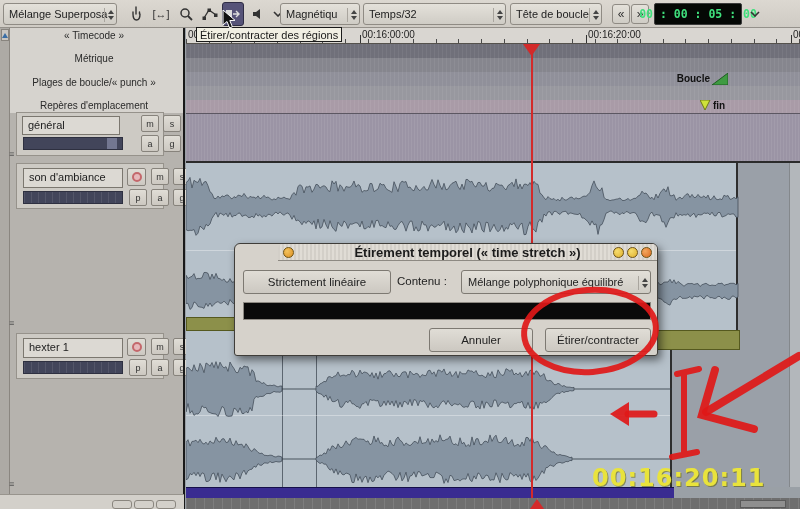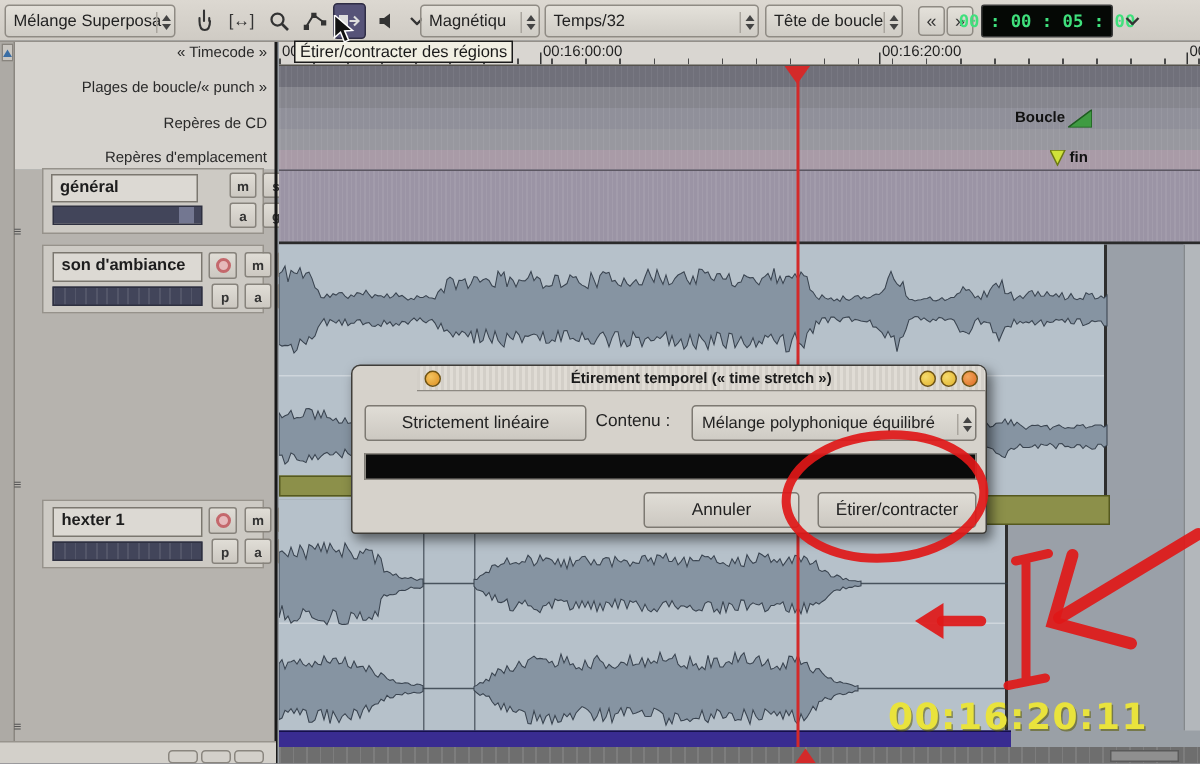--- a/index.html
+++ b/index.html
@@ -30,25 +30,25 @@
     font-family:"DejaVu Sans Mono","Liberation Mono",monospace;font-size:11.5px;font-weight:bold;
     display:flex;align-items:center;justify-content:center;white-space:nowrap;}
 
   
   .lstrip{position:absolute;left:0;top:28px;width:10px;height:481px;background:#adaaa5;border-right:1px solid #8a8680;}
   .upbtn{position:absolute;left:1px;top:1px;width:8px;height:12px;background:#c9c6c1;border:1px solid #88847e;
     display:flex;align-items:center;justify-content:center;}
   .upbtn i{width:0;height:0;border-left:3px solid transparent;border-right:3px solid transparent;border-bottom:5px solid #3a6ea5;}
   .rlabels{position:absolute;left:10px;top:28px;width:174px;height:85px;background:#d6d3ce;
     display:flex;flex-direction:column;justify-content:space-between;padding:1px 6px 1px 0;}
-  .rlabels div{font-size:10px;color:#2a2a2a;text-align:right;line-height:13px;white-space:nowrap;}
+  .rlabels div{font-size:10px;color:#2a2a2a;text-align:center;line-height:13px;white-space:nowrap;}
   .hcol{position:absolute;left:10px;top:113px;width:174px;height:381px;background:#b6b3ae;}
   .vline{position:absolute;left:183px;top:28px;width:2px;height:481px;background:#191919;z-index:4;}
 
-  .thead{position:absolute;left:28px;width:148px;background:#cdcac4;border:1px solid #96928b;font-weight:bold;}
+  .thead{position:absolute;left:16px;width:148px;background:#cdcac4;border:1px solid #96928b;}
   .tname{position:absolute;background:#dcd9d3;border:1px solid #7b776f;font-size:11px;color:#1d1d1d;
     padding:2px 0 0 5px;white-space:nowrap;overflow:hidden;}
   .mini{position:absolute;width:18px;height:17px;background:linear-gradient(#e0ddd6,#ccc8c1);
     border:1px solid #87837c;border-radius:2px;font-size:9px;color:#333;
     display:flex;align-items:center;justify-content:center;}
   .rec{position:absolute;width:19px;height:18px;background:linear-gradient(#e0ddd6,#ccc8c1);
     border:1px solid #87837c;border-radius:2px;display:flex;align-items:center;justify-content:center;}
   .rec i{width:10px;height:10px;border-radius:50%;border:2px solid #c4686c;background:#e6b9bb;}
   .meter{position:absolute;height:13px;background:#42455a;border:1px solid #2e3040;
     background-image:repeating-linear-gradient(90deg,rgba(255,255,255,.09) 0 1px,transparent 1px 7px);}
@@ -71,21 +71,21 @@
   .summary{position:absolute;left:186px;top:498px;width:614px;height:11px;background:#6e6e6e;
     background-image:repeating-linear-gradient(90deg,rgba(255,255,255,.10) 0 1px,transparent 1px 9px);z-index:3;}
   .botleft{position:absolute;left:0;top:494px;width:184px;height:15px;background:#d3d0ca;border-top:1px solid #98948d;z-index:4;}
   .botleft i{position:absolute;top:5px;width:20px;height:9px;border:1px solid #8a867f;border-radius:3px;}
 
   
   .dialog{position:absolute;left:234px;top:243px;width:424px;height:113px;background:#d6d2cb;
     border:1px solid #3f3d39;border-radius:6px 6px 3px 3px;box-shadow:3px 4px 8px rgba(0,0,0,.5);z-index:20;}
   .dtitle{position:relative;height:17px;border-radius:5px 5px 0 0;border-bottom:1px solid #8d8982;
     background:repeating-linear-gradient(90deg,#d3cfc8 0 2px,#e0dcd5 2px 4px);
-    display:flex;align-items:center;justify-content:center;font-size:10px;font-weight:bold;color:#1b1b1b;margin-left:43px;}
+    display:flex;align-items:center;justify-content:center;font-size:13px;font-weight:bold;color:#1b1b1b;margin-left:43px;}
   .wdot{position:absolute;top:3px;width:11px;height:11px;border-radius:50%;border:1px solid #6f5312;}
   .dbtn{position:absolute;height:24px;background:linear-gradient(#e0ddd6,#ccc8c1);border:1px solid #7d7972;
     border-radius:3px;font-size:11.5px;color:#222;display:flex;align-items:center;justify-content:center;padding:0 8px;}
   .dcombo{position:absolute;left:226px;top:26px;width:190px;height:24px;background:linear-gradient(#e2dfd8,#cfccc5);
     border:1px solid #7d7972;border-radius:3px;font-size:11px;color:#222;display:flex;align-items:center;
     padding:0 20px 0 6px;white-space:nowrap;overflow:hidden;}
   .dlabel{position:absolute;left:162px;top:31px;font-size:11.5px;color:#222;}
   .pbar{position:absolute;left:8px;top:58px;width:408px;height:18px;background:#0a0a0a;border:1px solid #8d8982;}
 
   
@@ -190,22 +190,22 @@
     </div>
   </div>
 
   <div class="lstrip">
     <div class="upbtn">
         <i></i>
       </div>
   </div>
   <div class="rlabels">
     <div>« Timecode »</div>
+    <div>Métrique</div>
     <div>Plages de boucle/« punch »</div>
-    <div>Repères de CD</div>
     <div>Repères d'emplacement</div>
   </div>
   <div class="hcol"></div>
   <div class="vline"></div>
 
   <div class="thead" style="top:112px;height:44px;">
     <div class="tname" style="left:5px;top:3px;width:98px;height:19px;">général</div>
     <div class="mini" style="left:124px;top:2px;">m</div>
     <div class="mini" style="left:146px;top:2px;">s</div>
     <div class="meter gen" style="left:6px;top:24px;width:100px;"></div>

